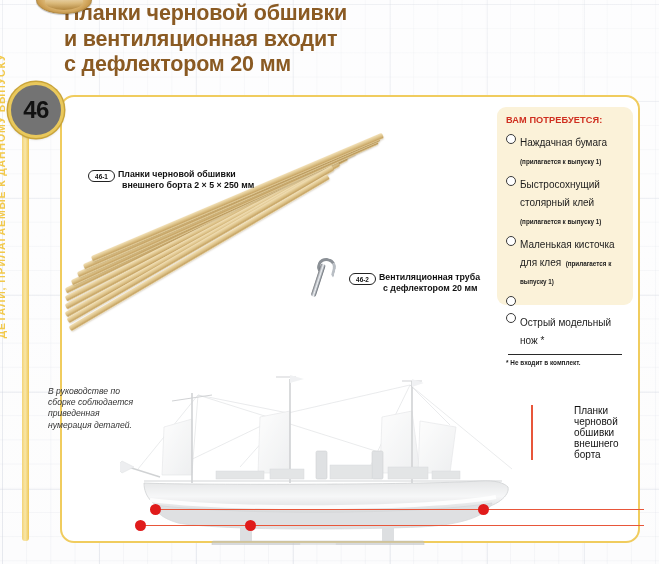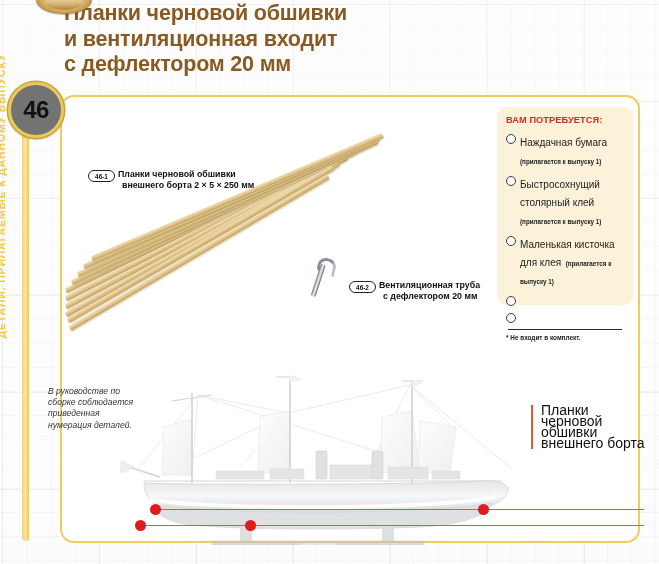--- a/index.html
+++ b/index.html
@@ -271,21 +271,21 @@
   }
   .callout .lines {
     font-size: 8.8px;
     line-height: 11px;
     color: #111;
     font-weight: bold;
   }
   .callout .lines .l2 { padding-left: 4px; display: block; }
 
   #callout-planks { left: 88px; top: 169px; }
-  #callout-vent   { left: 349px; top: 280px; }
+  #callout-vent   { left: 349px; top: 272px; }
 
   
   .note {
     position: absolute;
     left: 48px;
     top: 386px;
     width: 86px;
     font-size: 8.6px;
     line-height: 11.2px;
     font-style: italic;
@@ -297,23 +297,24 @@
   .ship-annot {
     position: absolute;
     left: 531px;
     top: 405px;
     width: 104px;
     z-index: 9;
     padding-left: 8px;
     border-left: 2.5px solid #e8563a;
   }
   .ship-annot .t {
-    font-size: 14px;
+    font-size: 10px;
     line-height: 11px;
     color: #111;
+    margin-left: 33px;
   }
 
   
   .ship-area {
     position: absolute;
     left: 120px;
     top: 365px;
     width: 420px;
     height: 180px;
     z-index: 4;
@@ -421,20 +422,23 @@
       <span class="sub">(прилагается к выпуску 1)</span>
     </span>
   </div>
 
   <div class="need-item">
     <span class="bullet"></span>
   </div>
 
   <div class="need-item">
     <span class="bullet"></span>
+    <span class="txt">
+      <span class="main">Острый модельный нож *</span>
+    </span>
   </div>
 
   <div class="needs-rule"></div>
   <div class="needs-foot">* Не входит в комплект.</div>
 </div>
 
 <div class="note">В руководстве по сборке соблюдается приведенная нумерация деталей.</div>
 
 <div class="ship-area">
   <svg class="ship-svg" viewBox="0 0 420 180" xmlns="http://www.w3.org/2000/svg">

